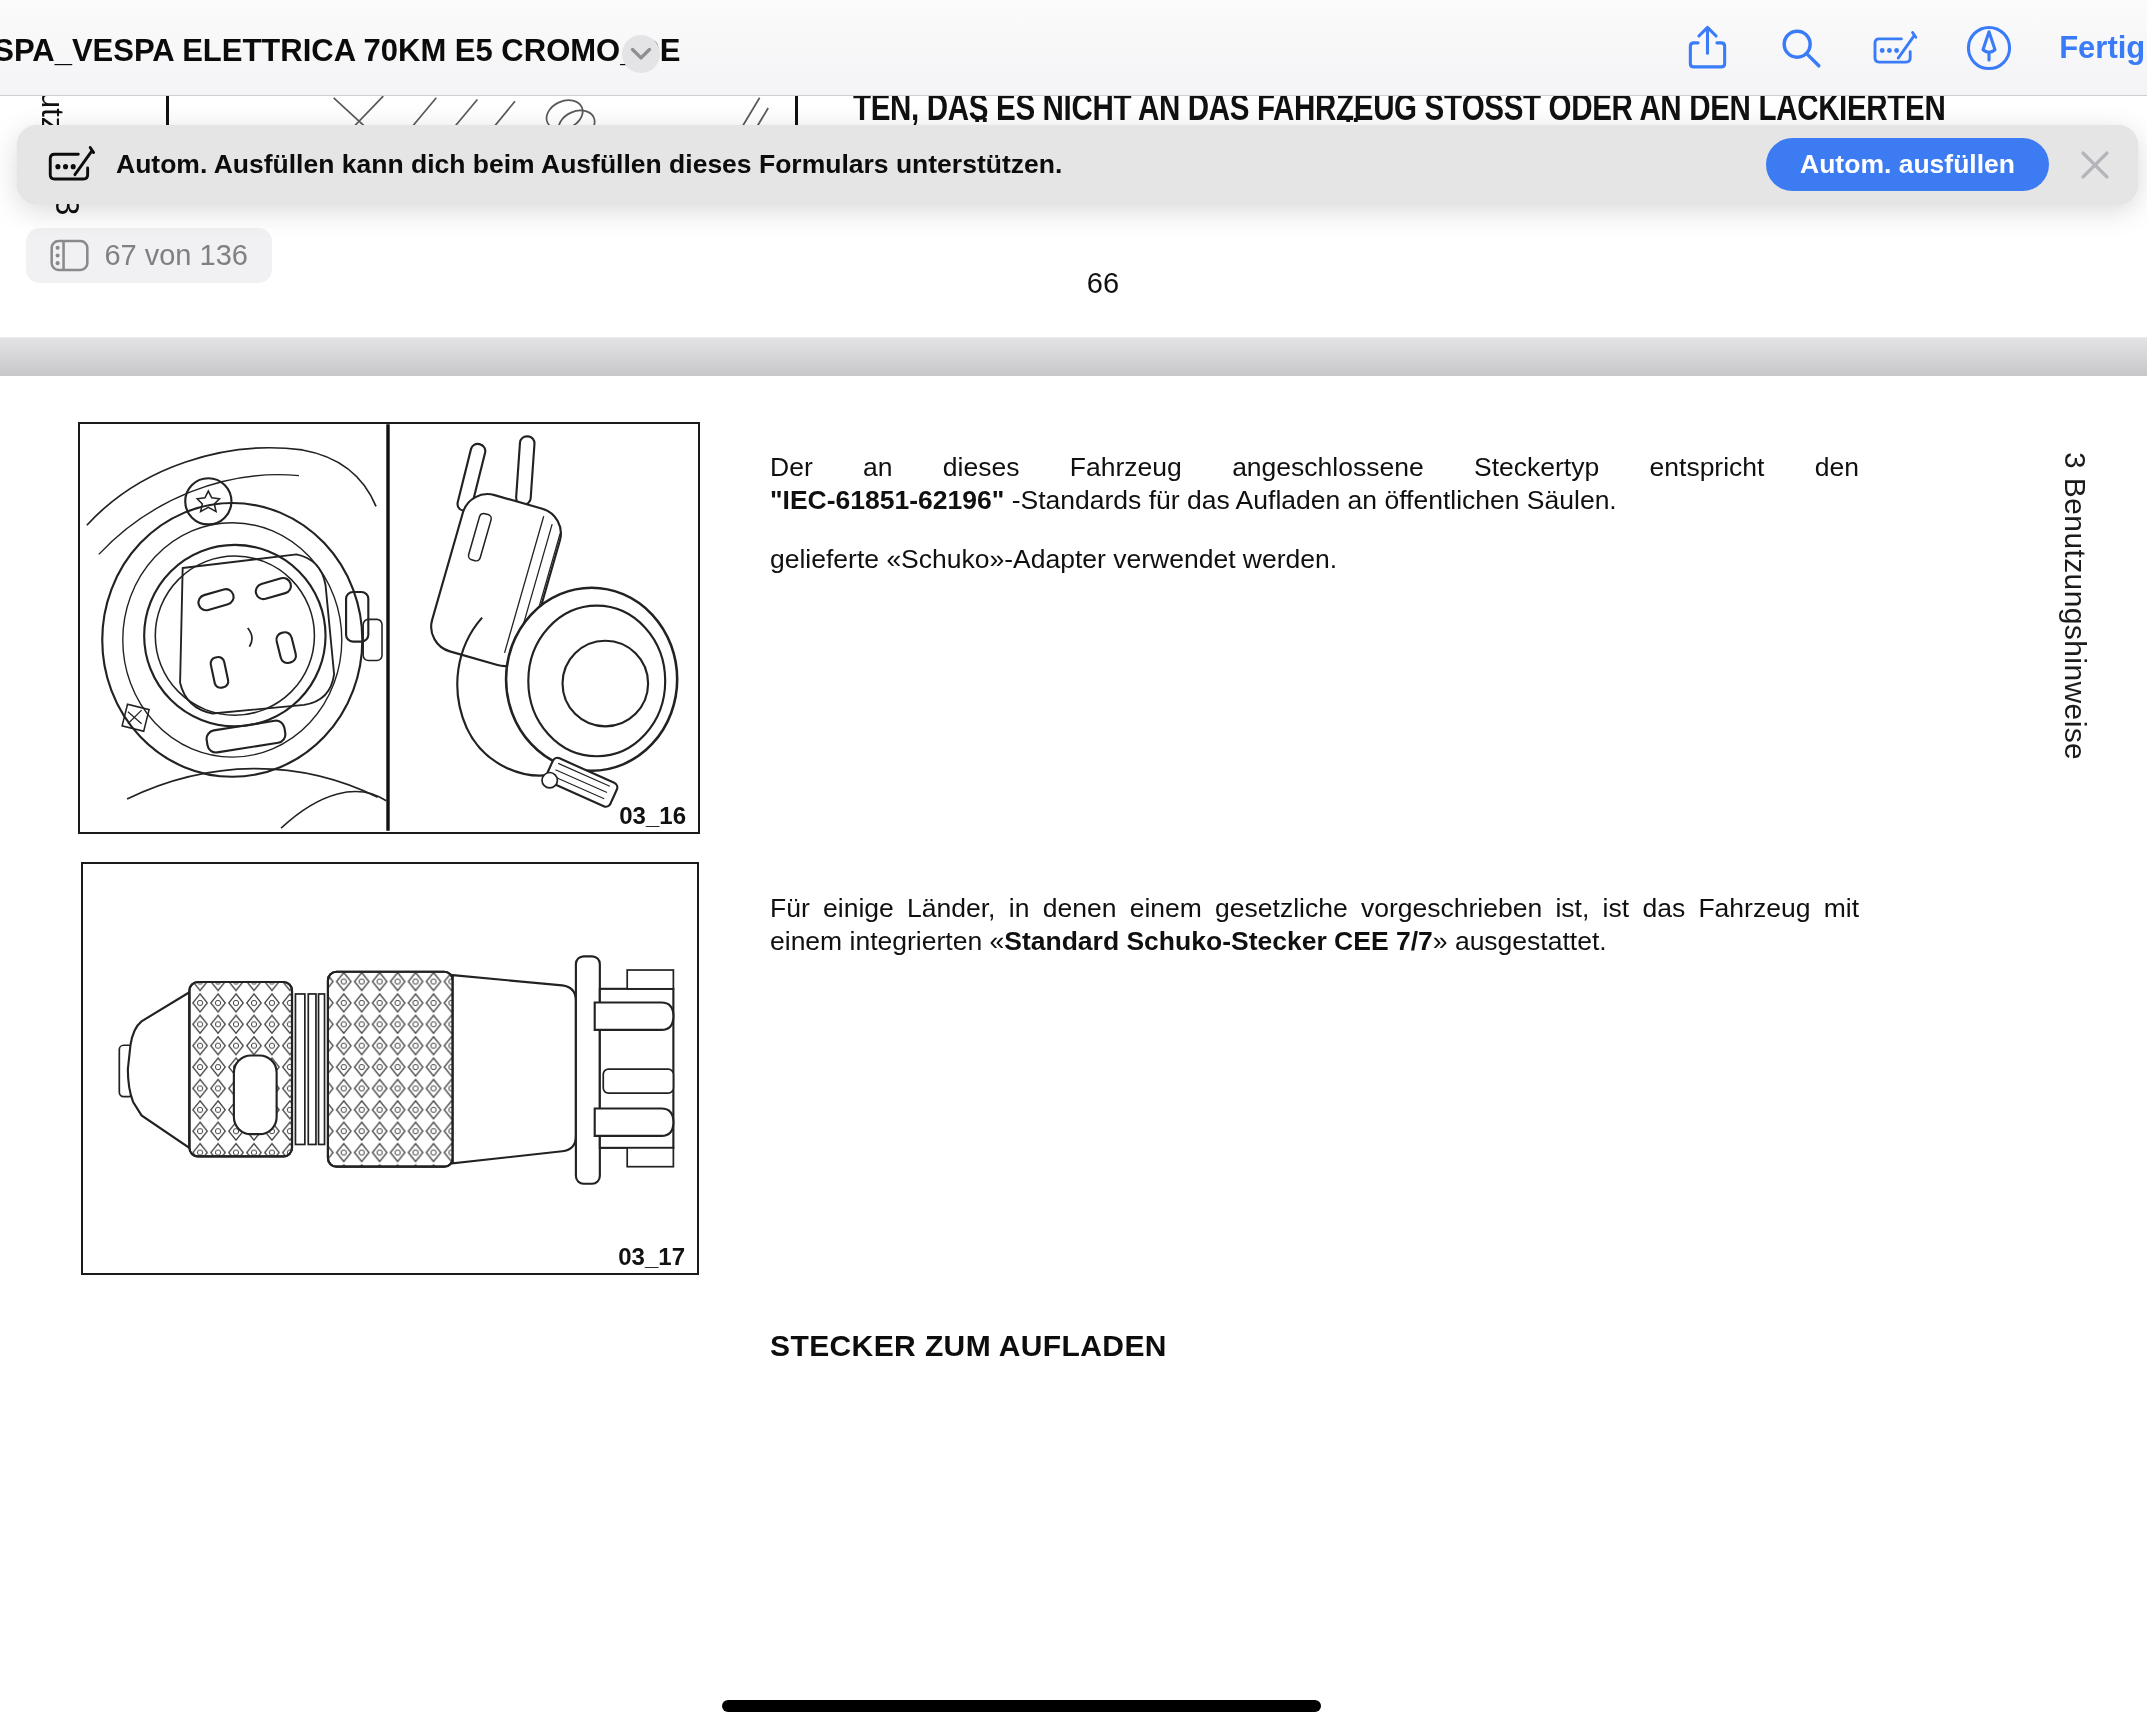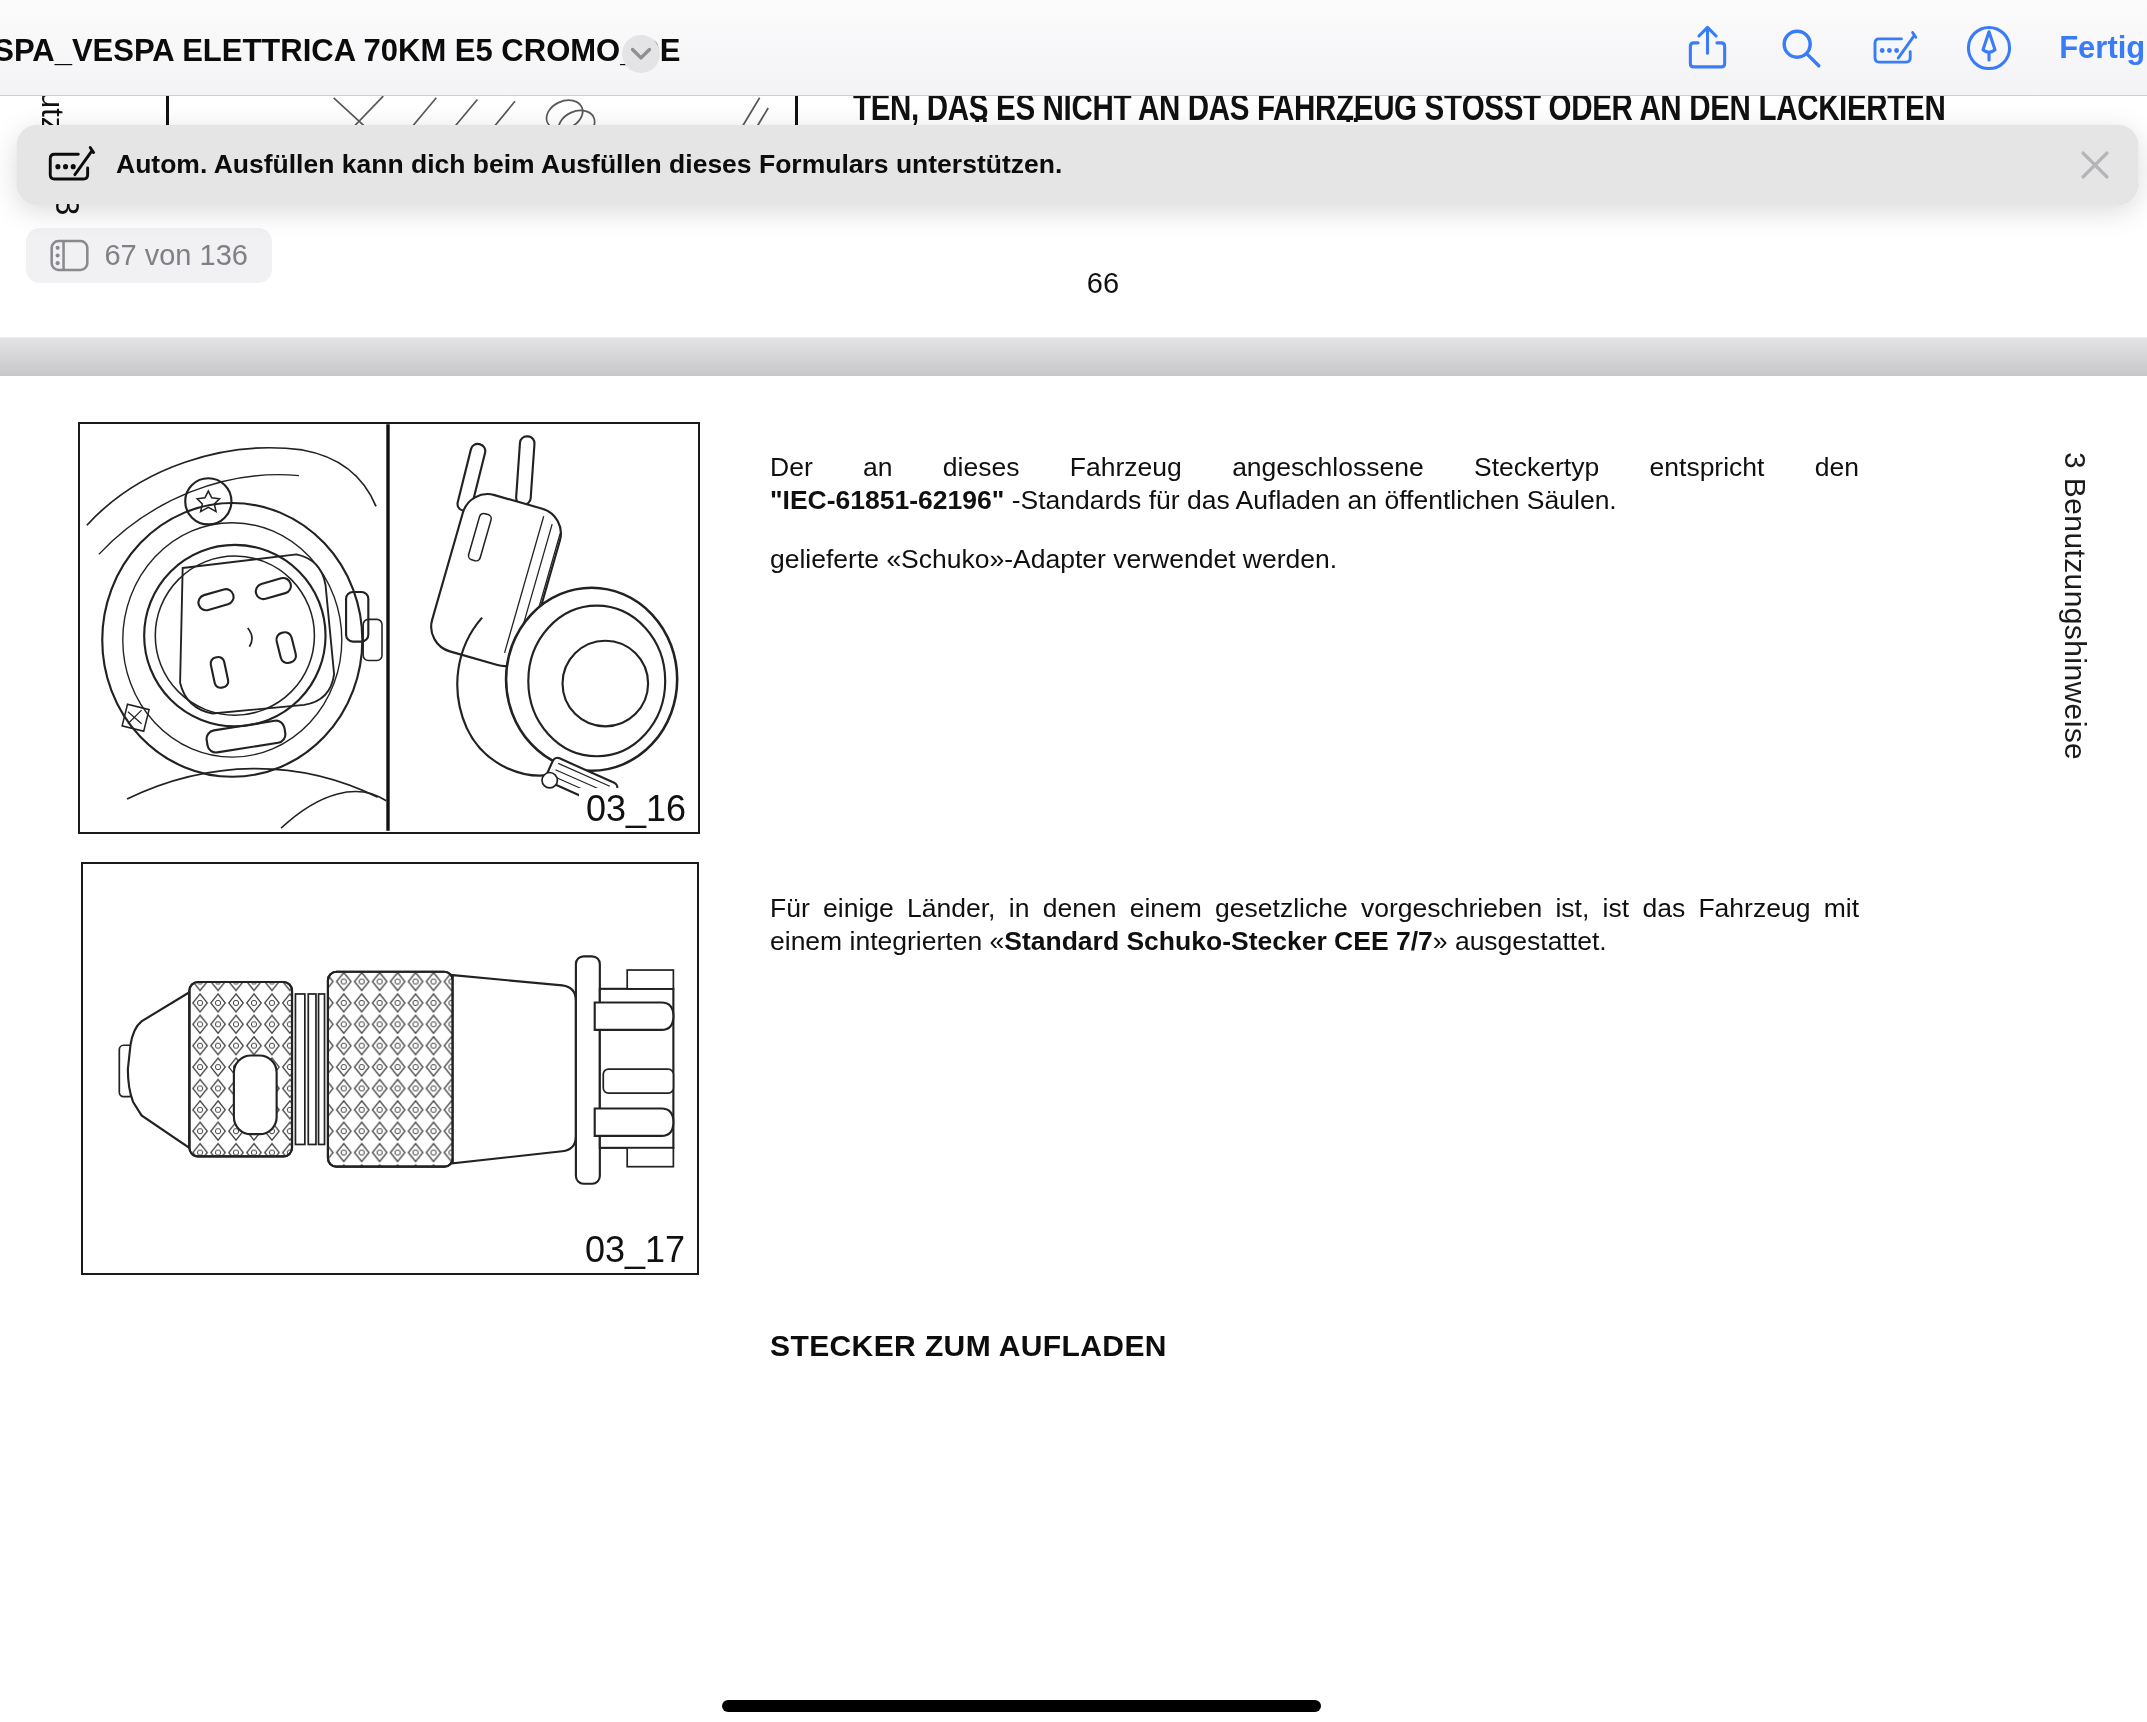--- a/index.html
+++ b/index.html
@@ -52,21 +52,21 @@
 
   
   .page-gap{ position:absolute; left:0; top:337px; width:2147px; height:39px;
     background:linear-gradient(#e3e3e5,#c7c7c9); border-top:1.7px solid #ededef; z-index:2; }
 
   
   .page67{ position:absolute; left:0; top:377px; width:2147px; height:1346px; background:#fff; }
   .figure{ position:absolute; background:#fff; border:2.6px solid #1a1a1a; }
   .fig1{ left:78px; top:45px; width:622px; height:412px; }
   .fig2{ left:81px; top:485px; width:618px; height:413px; }
-  .fig-label{ position:absolute; right:12px; bottom:1.7px; font-size:36px; color:#111; background:#fff; padding-left:6.8px; }
+  .fig-label{ position:absolute; right:12px; bottom:1.7px; font-size:24px; color:#111; background:#fff; padding-left:6.8px;font-weight:bold; }
   .fig svg{ display:block; }
 
   .textcol{ position:absolute; left:770px; width:1089px; font-size:26.5px; line-height:33px; color:#101010; }
   .p1{ top:74px; } .p2{ top:166px; } .p3{ top:515px; }
   .j-line{ text-align:justify; text-align-last:justify; white-space:normal; }
   .b{ font-weight:700; }
   .heading{ position:absolute; left:770px; top:952px; font-size:30px; font-weight:700; color:#0d0d0d; letter-spacing:0.4px; }
   .side-label{ position:absolute; left:2058px; top:75px; writing-mode:vertical-rl;
     font-size:30px; color:#1c1c1c; letter-spacing:0.4px; }
 
@@ -159,20 +159,21 @@
         <path d="M52,6 L56,12"></path>
       </g>
       <g fill="#0c0c0d">
         <circle cx="14" cy="28.5" r="3"></circle>
           <circle cx="23" cy="28.5" r="3"></circle>
           <circle cx="32" cy="28.5" r="3"></circle>
       </g>
     </svg>
     <div class="banner-msg">Autom. Ausfüllen kann dich beim Ausfüllen dieses Formulars unterstützen.</div>
     <div class="banner-right">
+      <button class="autofill-btn">Autom. ausfüllen</button>
       <svg width="34" height="34" viewBox="0 0 40 40">
         <g stroke="#b4b4b9" stroke-width="4" stroke-linecap="round">
           <path d="M6,6 L34,34"></path>
             <path d="M34,6 L6,34"></path>
         </g>
       </svg>
     </div>
   </div>
 
   <div class="chapter3-frag">3</div>

